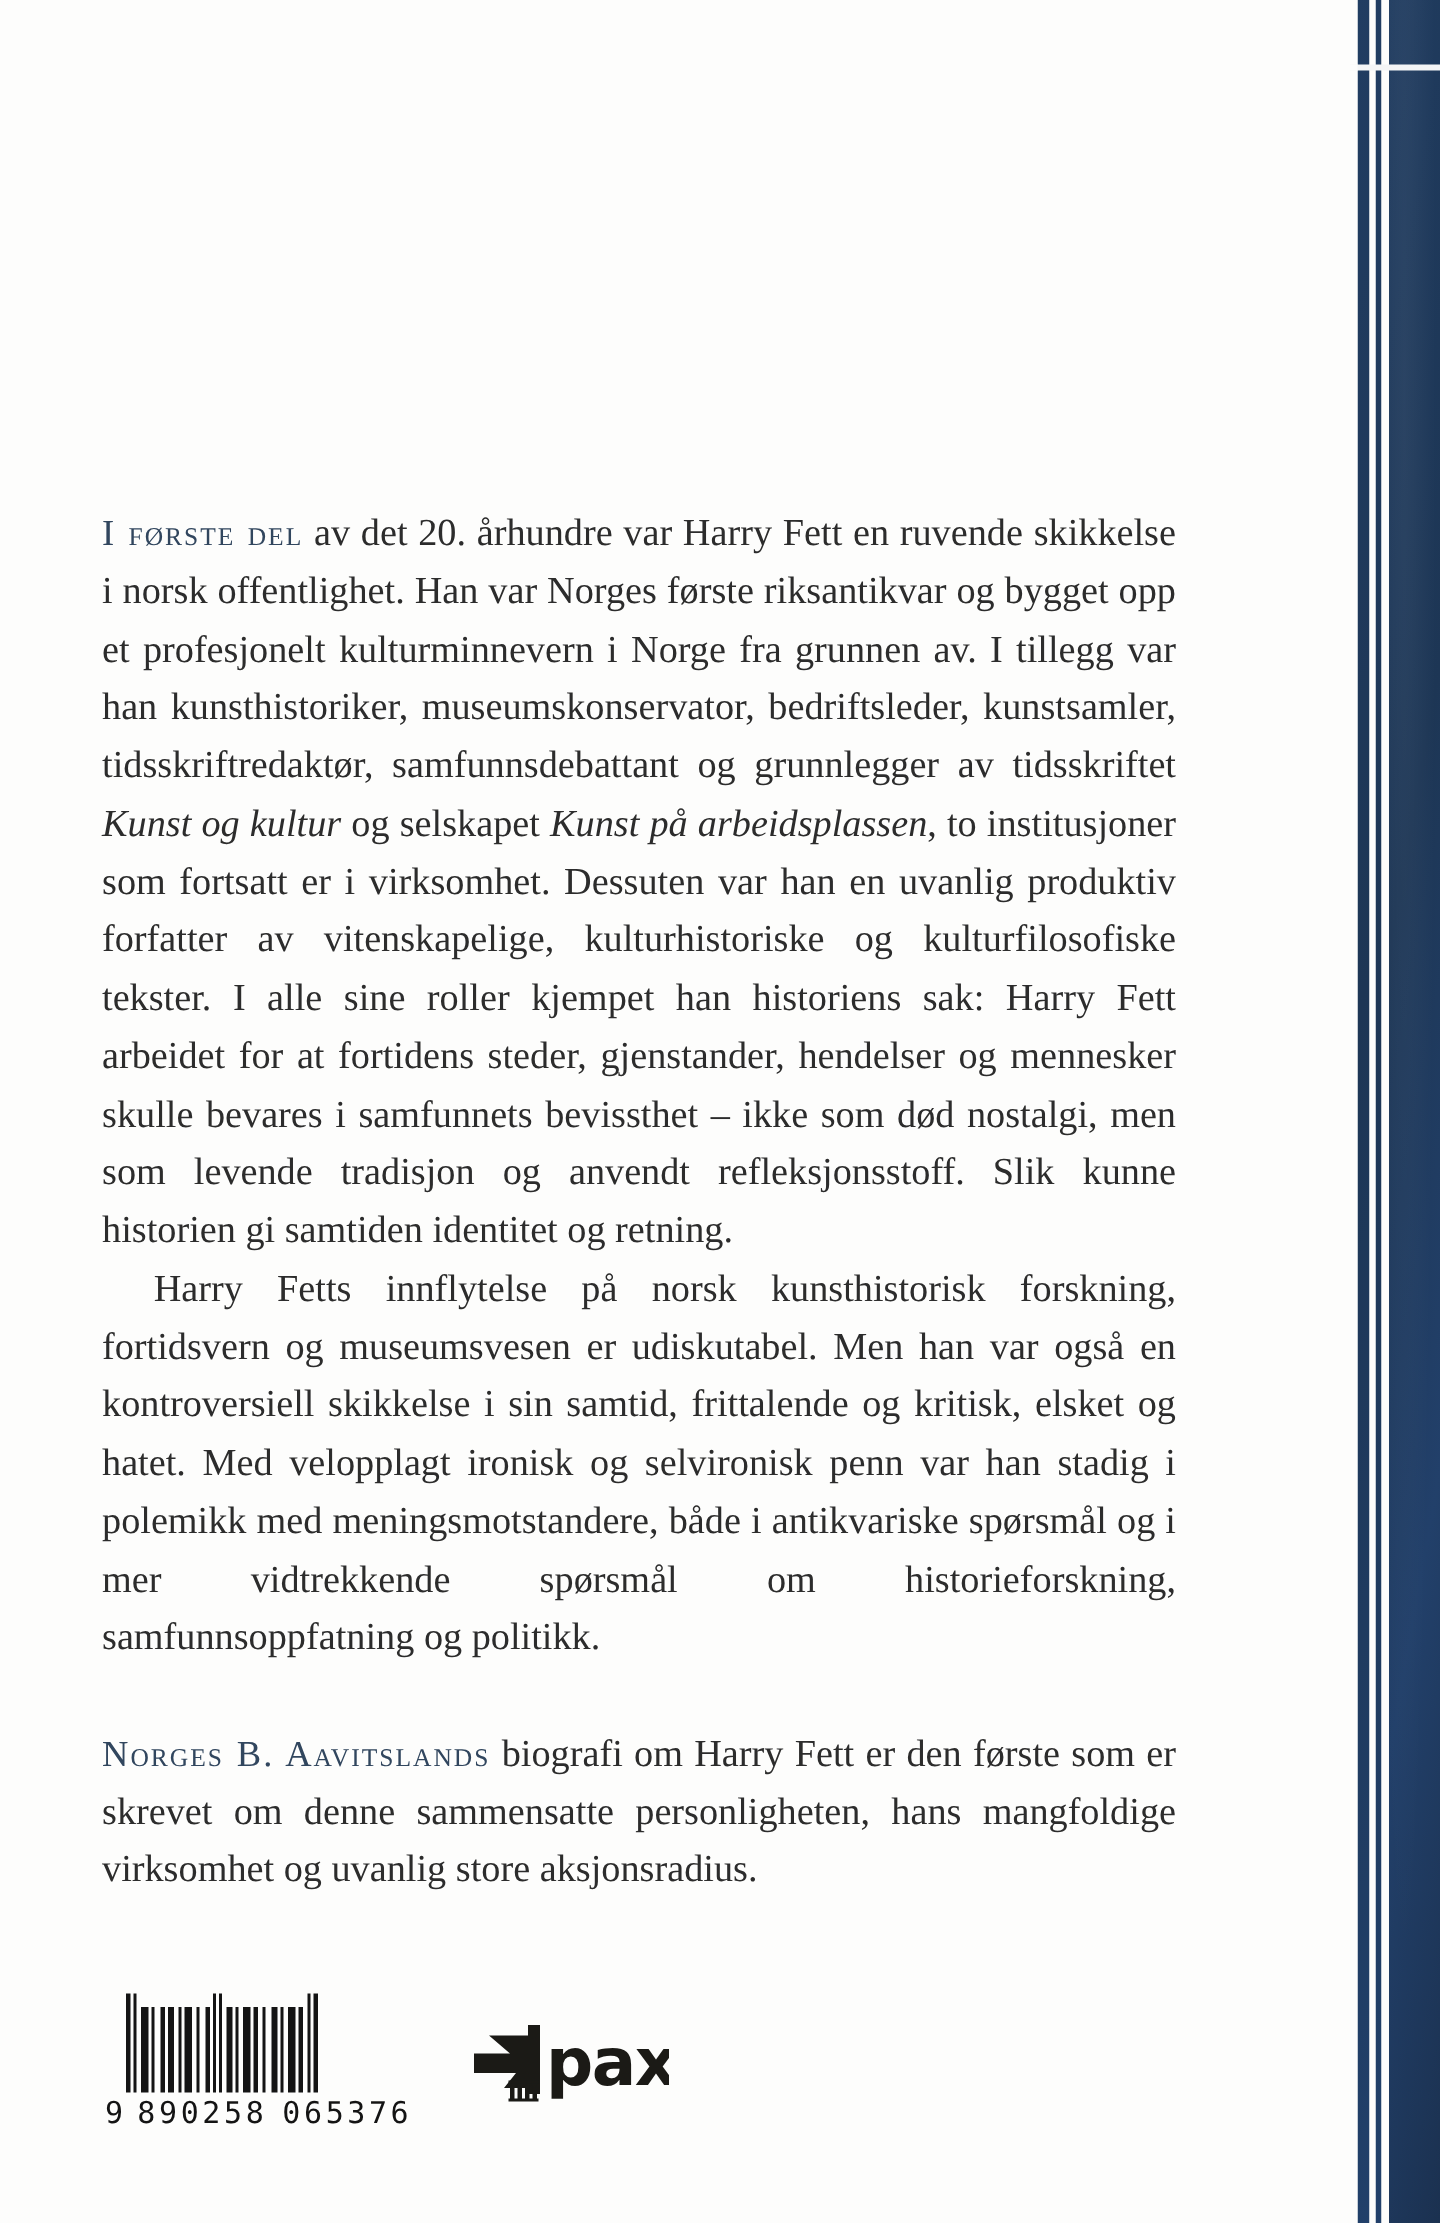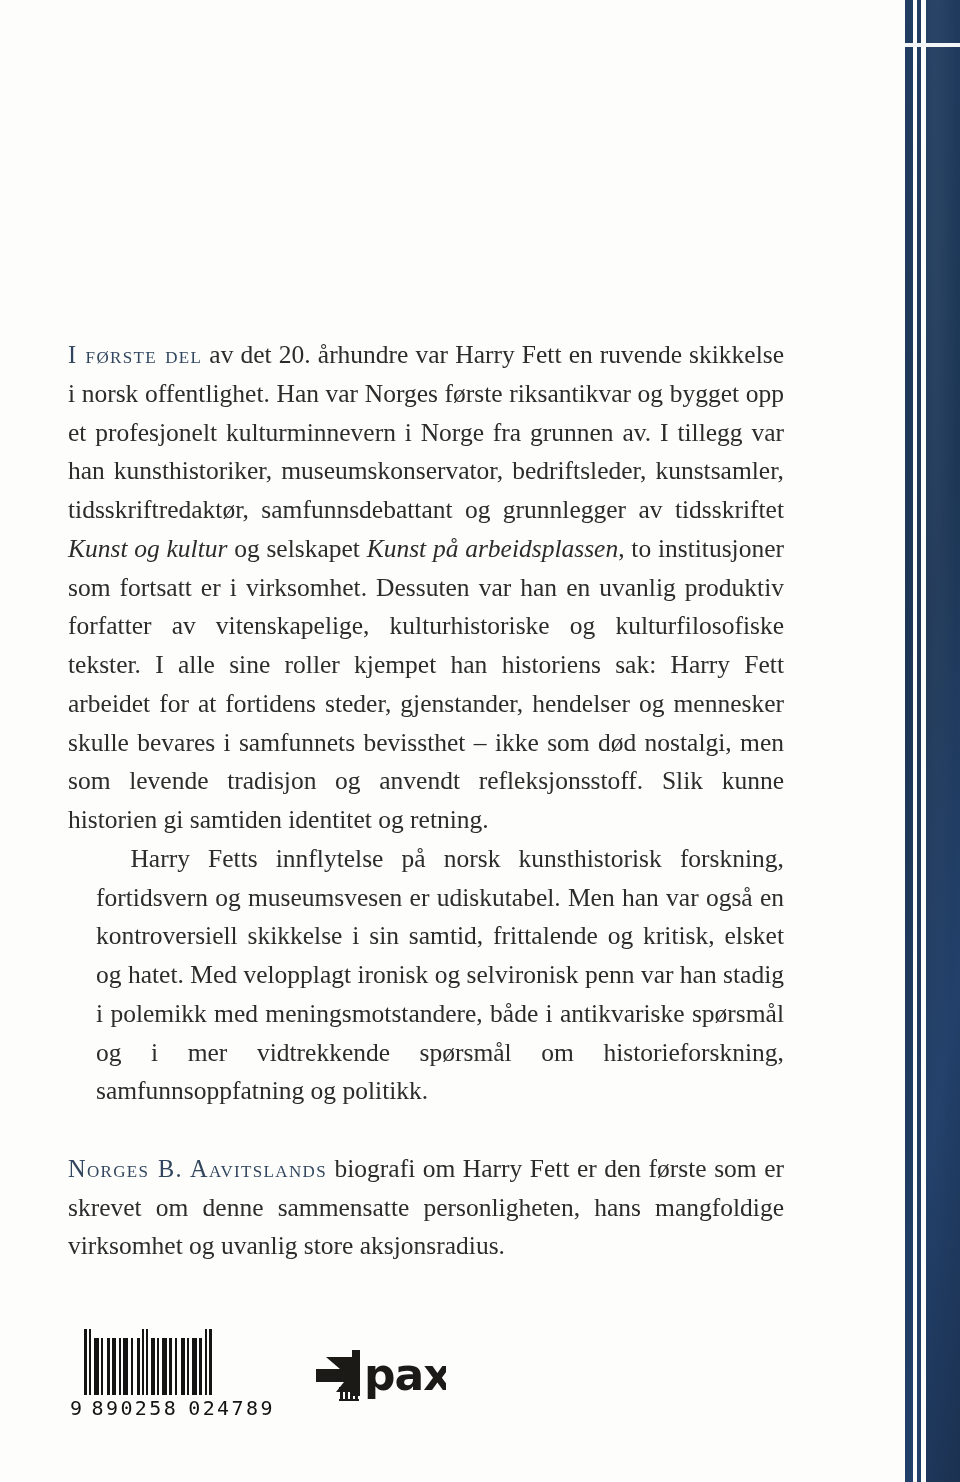--- a/index.html
+++ b/index.html
@@ -83,21 +83,20 @@
     line-height: 1.52;
     text-align: justify;
     text-justify: inter-word;
     hyphens: manual;
   }
   .blurb p {
     margin: 0;
   }
   .blurb p + p {
     text-indent: 1.35em;
-    margin-left: 28px;
   }
   .blurb .gap {
     height: 1.52em;
   }
   .smallcaps {
     font-variant: small-caps;
     letter-spacing: 0.055em;
     color: #31465e;
     font-size: 0.955em;
   }
@@ -225,21 +224,21 @@
         <i class="sp" style="width:2px"></i>
         <i class="short" style="width:3px"></i>
         <i class="sp" style="width:3px"></i>
         <i class="tall" style="width:2px"></i>
         <i class="sp" style="width:2px"></i>
         <i class="tall" style="width:3px"></i>
       </div>
       <div class="barcode-digits">
         <span class="lead">9</span>
         <span class="grp">890258</span>
-        <span class="grp">024789</span>
+        <span class="grp">065376</span>
       </div>
     </div>
 
     <div class="publisher">
       <svg width="132" height="58" viewBox="0 0 132 58">
 
         <path d="M2 21 L26 21 L12 9 L38 9 L38 2 L46 2 L46 48 L38 48 L38 44 L22 44 L30 34 L2 34 Z" fill="#1b1a16"></path>
 
         <g fill="#1b1a16">
           <rect x="26" y="40" width="3" height="12"></rect>

